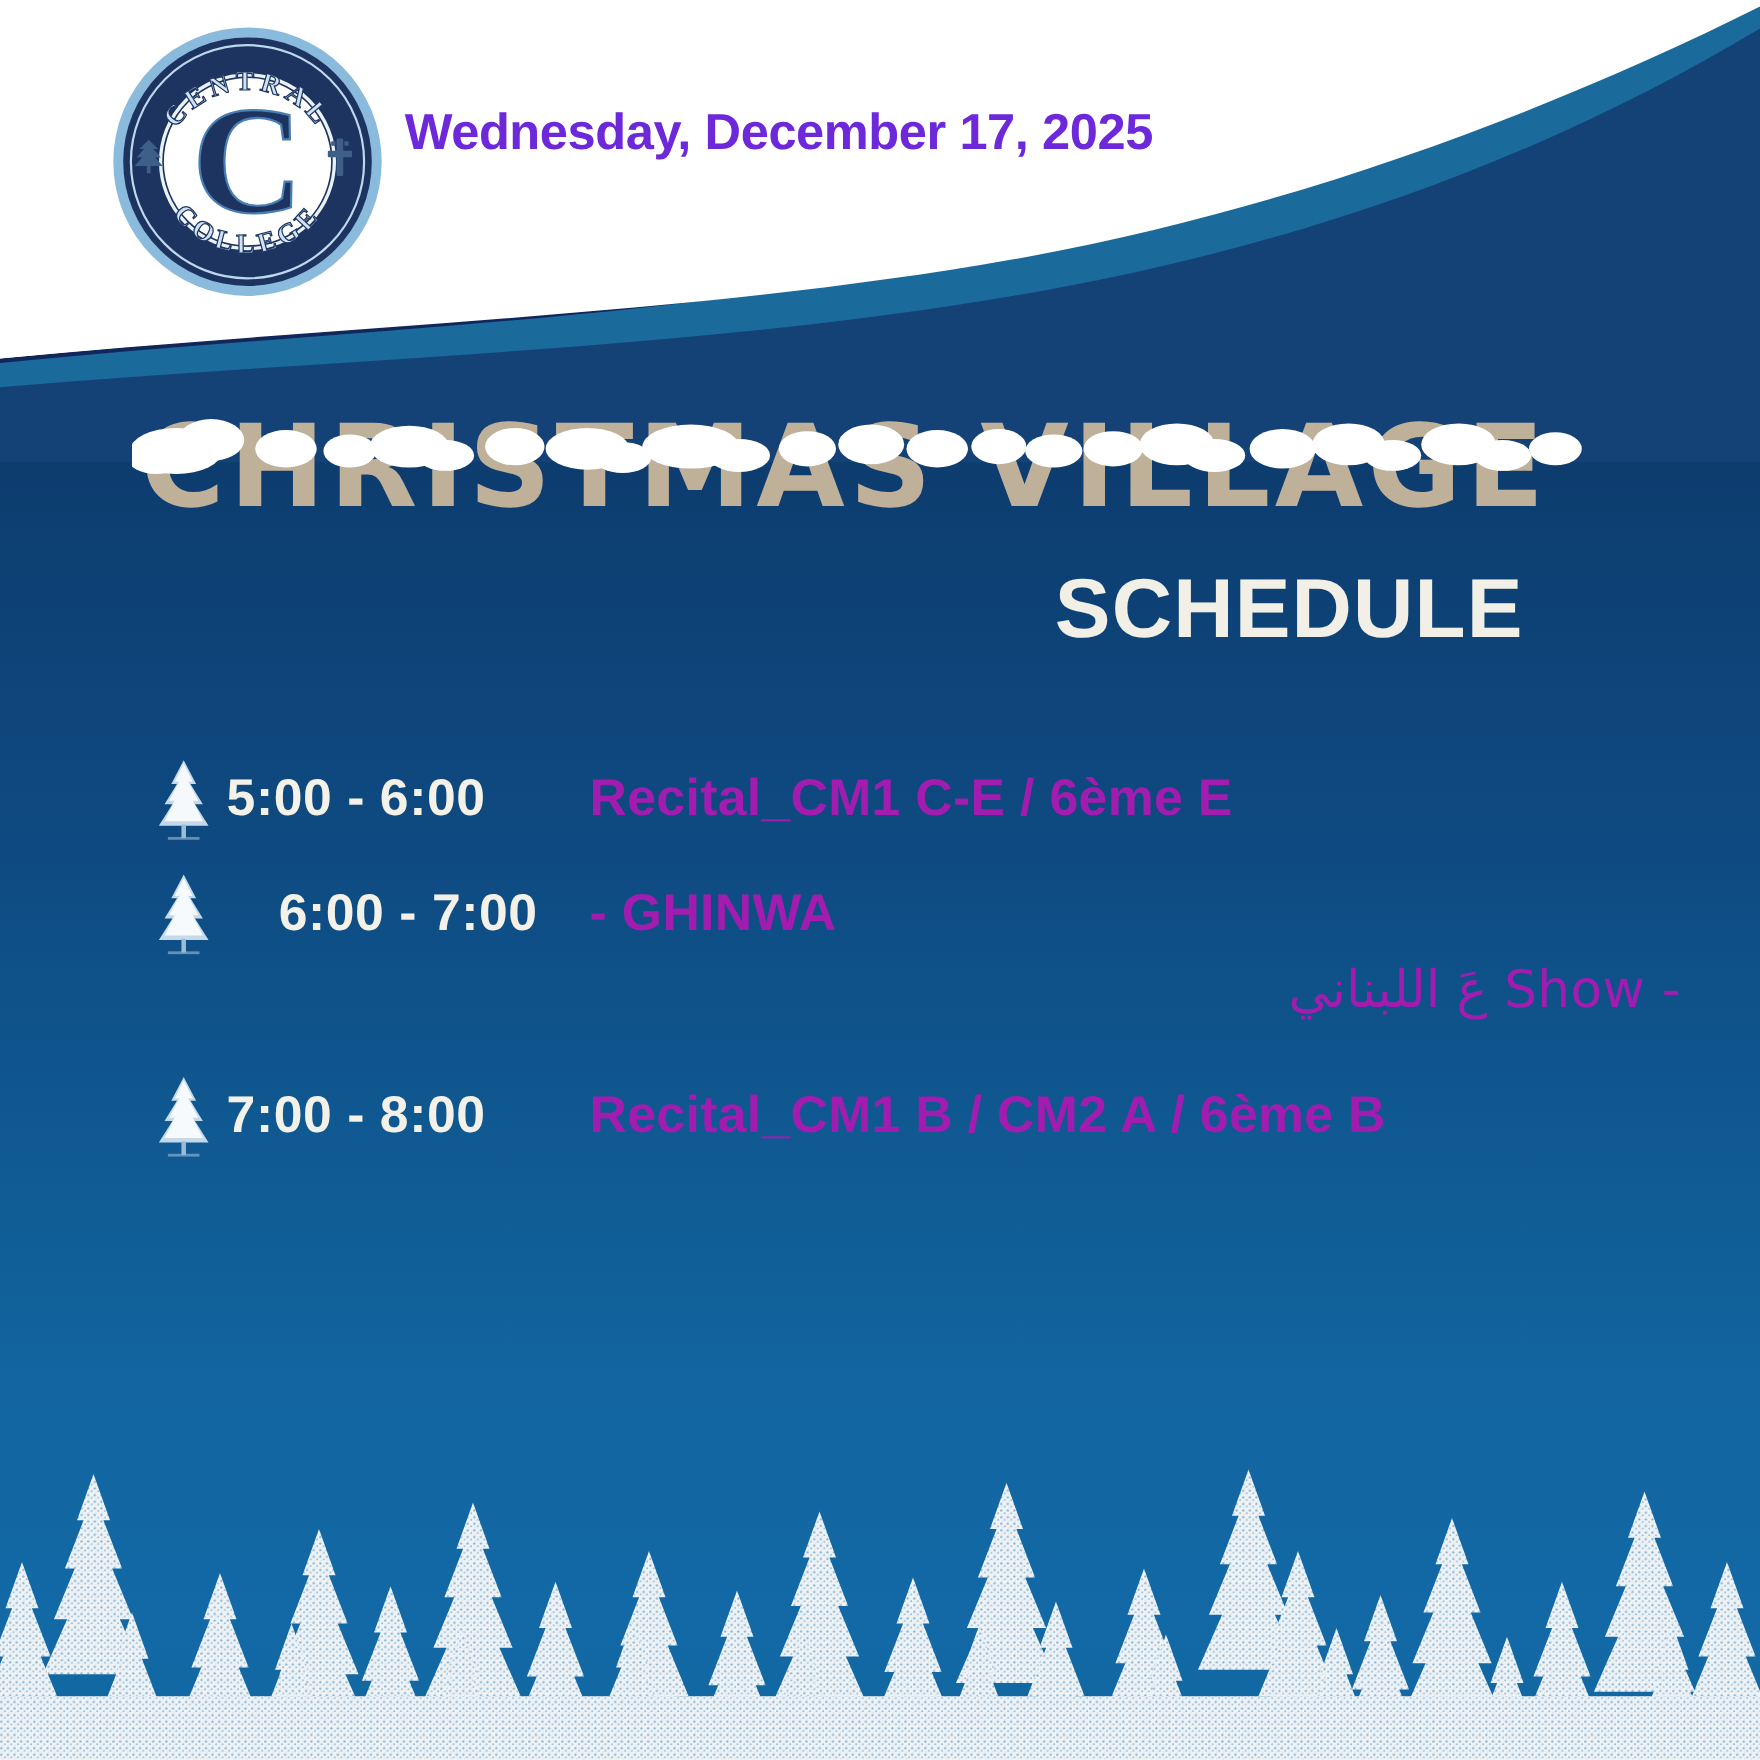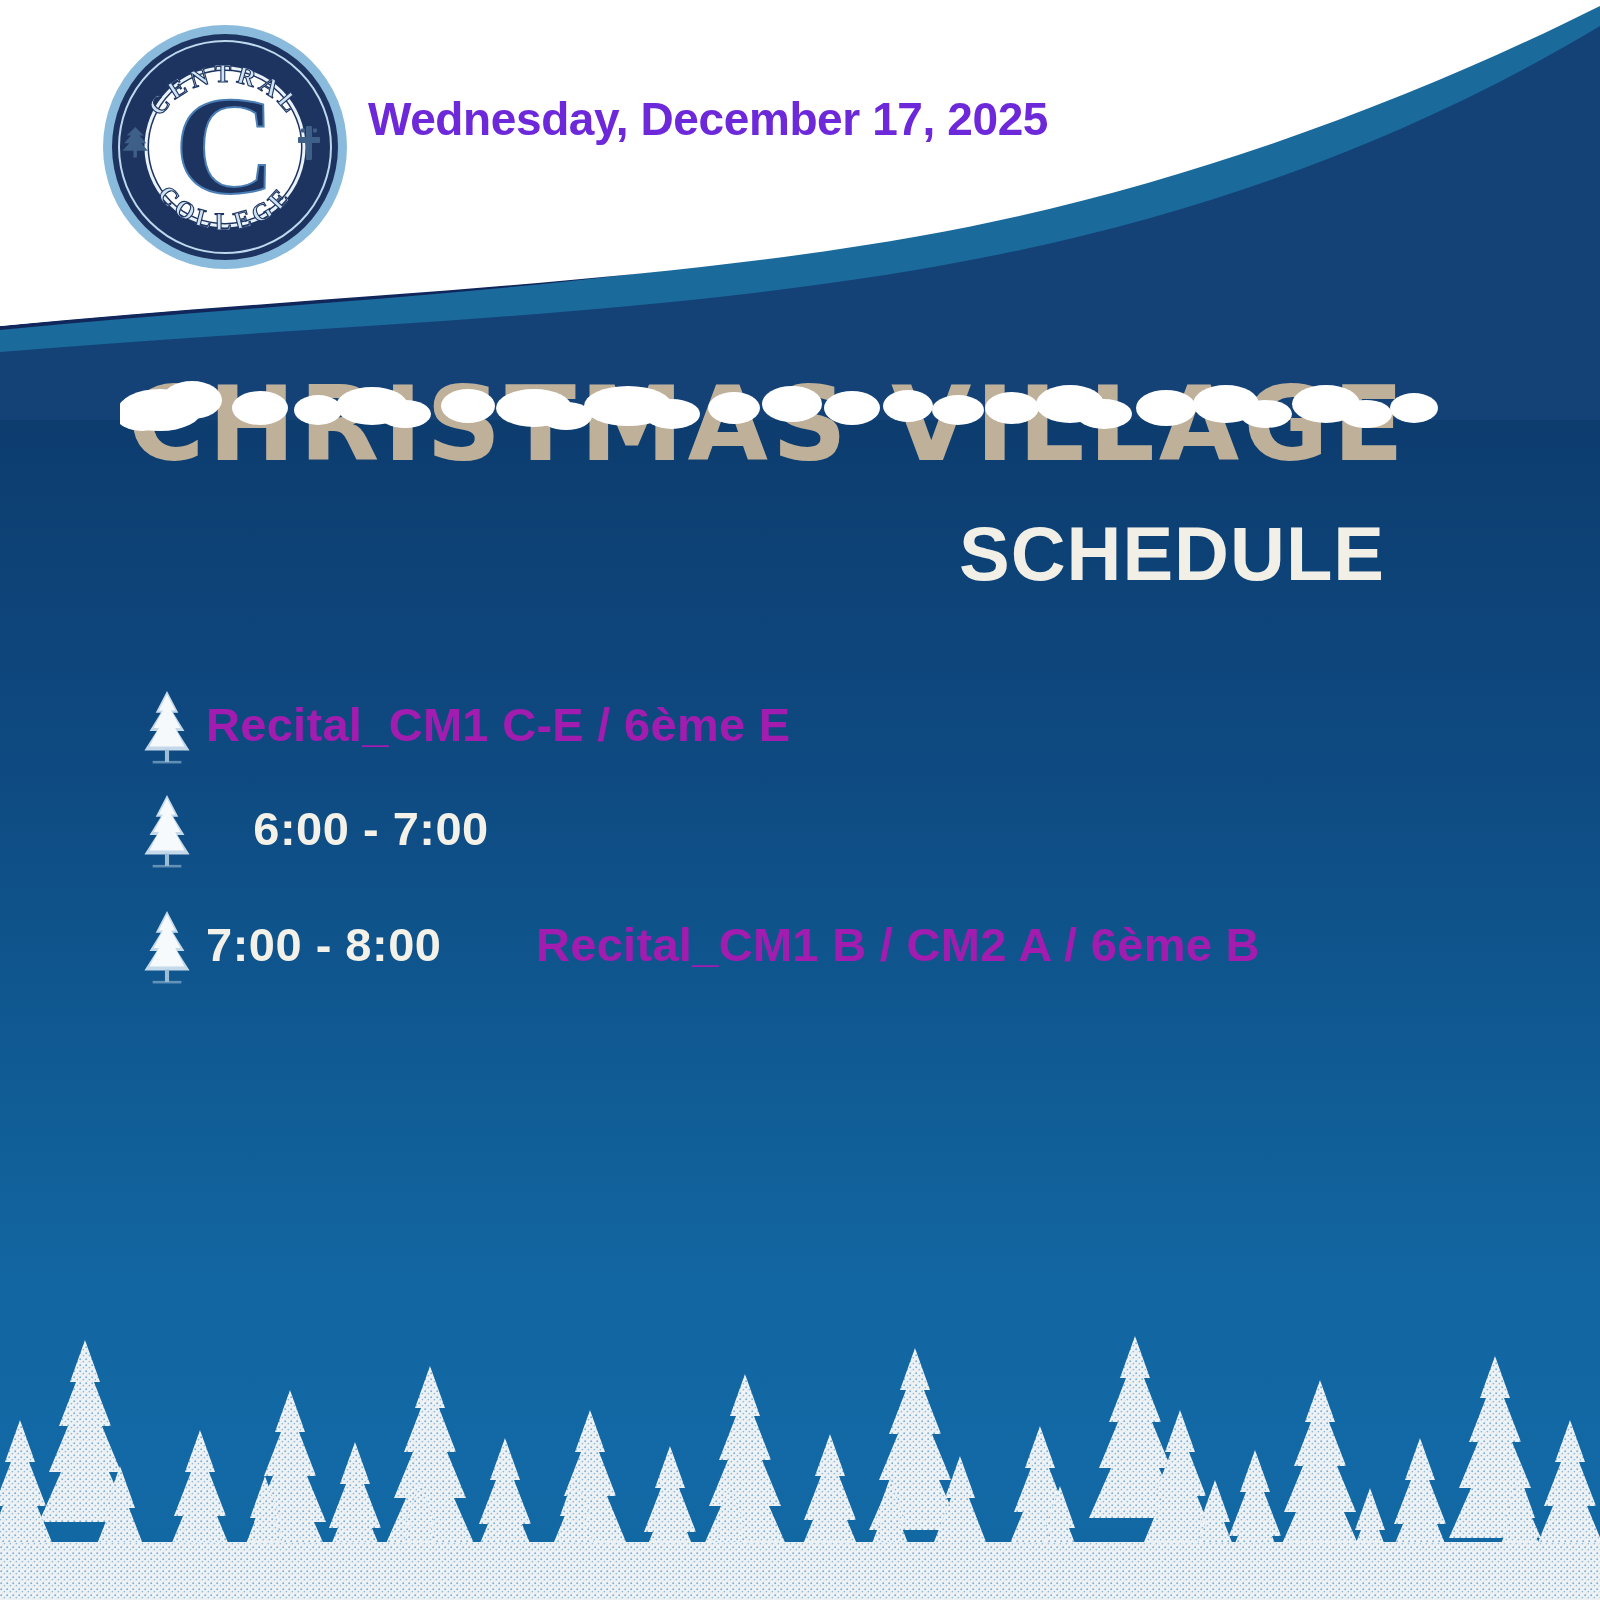--- a/index.html
+++ b/index.html
@@ -189,37 +189,42 @@
       <svg class="tree-ico" viewBox="0 0 60 76">
         <g fill="#cfe0ee" opacity="0.95">
           <path d="M30,3 L41,24 L36,24 L47,42 L40,42 L52,61 L8,61 L20,42 L13,42 L24,24 L19,24 Z"></path>
         </g>
         <g fill="#ffffff" opacity="0.85">
           <path d="M30,6 L38,22 L34,22 L43,39 L38,39 L47,57 L13,57 L22,39 L17,39 L26,22 L22,22 Z"></path>
         </g>
         <rect x="28" y="60" width="4" height="12" fill="#9dbdd6"></rect>
         <rect x="16" y="71" width="28" height="2.5" fill="#9dbdd6" opacity="0.6"></rect>
       </svg>
+      <div class="time">5:00 - 6:00</div>
       <div class="desc">
         <span>Recital_CM1 C-E / 6ème E</span>
       </div>
     </div>
 
     <div class="row row-2">
       <svg class="tree-ico" viewBox="0 0 60 76">
         <g fill="#cfe0ee" opacity="0.95">
           <path d="M30,3 L41,24 L36,24 L47,42 L40,42 L52,61 L8,61 L20,42 L13,42 L24,24 L19,24 Z"></path>
         </g>
         <g fill="#ffffff" opacity="0.85">
           <path d="M30,6 L38,22 L34,22 L43,39 L38,39 L47,57 L13,57 L22,39 L17,39 L26,22 L22,22 Z"></path>
         </g>
         <rect x="28" y="60" width="4" height="12" fill="#9dbdd6"></rect>
         <rect x="16" y="71" width="28" height="2.5" fill="#9dbdd6" opacity="0.6"></rect>
       </svg>
       <div class="time">6:00 - 7:00</div>
+      <div class="desc">
+        <span>- GHINWA</span>
+        <span class="line2 ar" dir="rtl">- Show عَ اللبناني</span>
+      </div>
     </div>
 
     <div class="row row-3">
       <svg class="tree-ico" viewBox="0 0 60 76">
         <g fill="#cfe0ee" opacity="0.95">
           <path d="M30,3 L41,24 L36,24 L47,42 L40,42 L52,61 L8,61 L20,42 L13,42 L24,24 L19,24 Z"></path>
         </g>
         <g fill="#ffffff" opacity="0.85">
           <path d="M30,6 L38,22 L34,22 L43,39 L38,39 L47,57 L13,57 L22,39 L17,39 L26,22 L22,22 Z"></path>
         </g>

